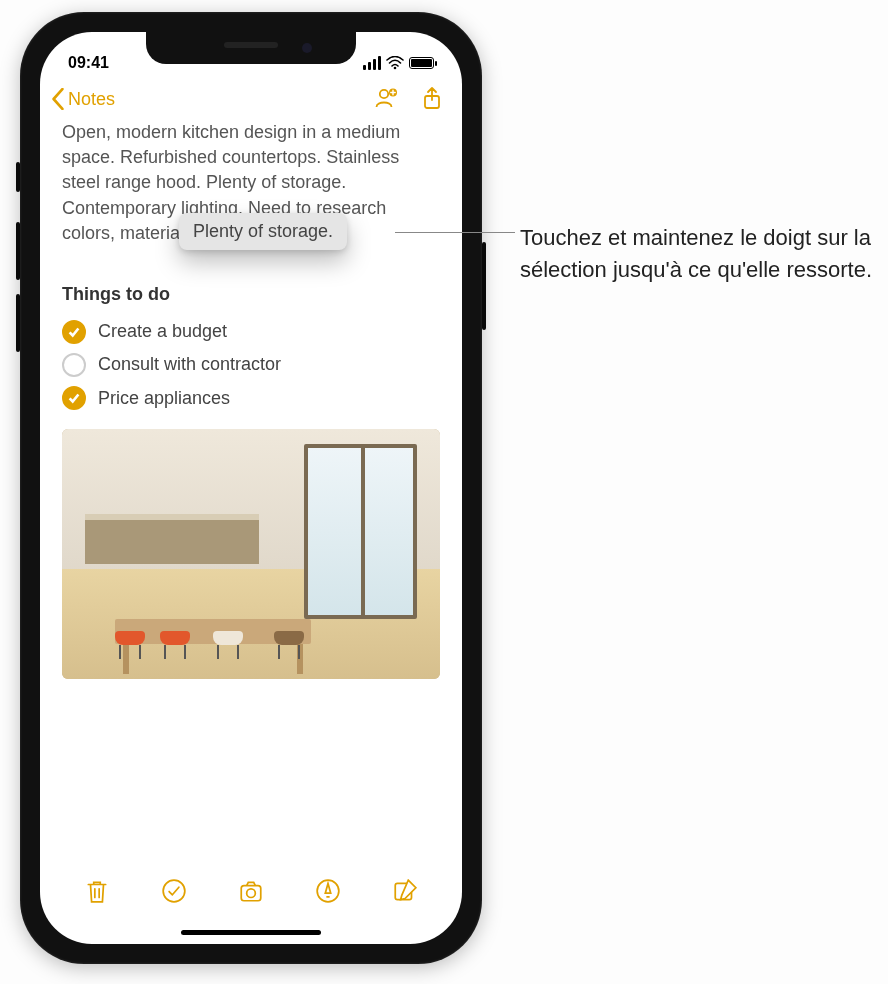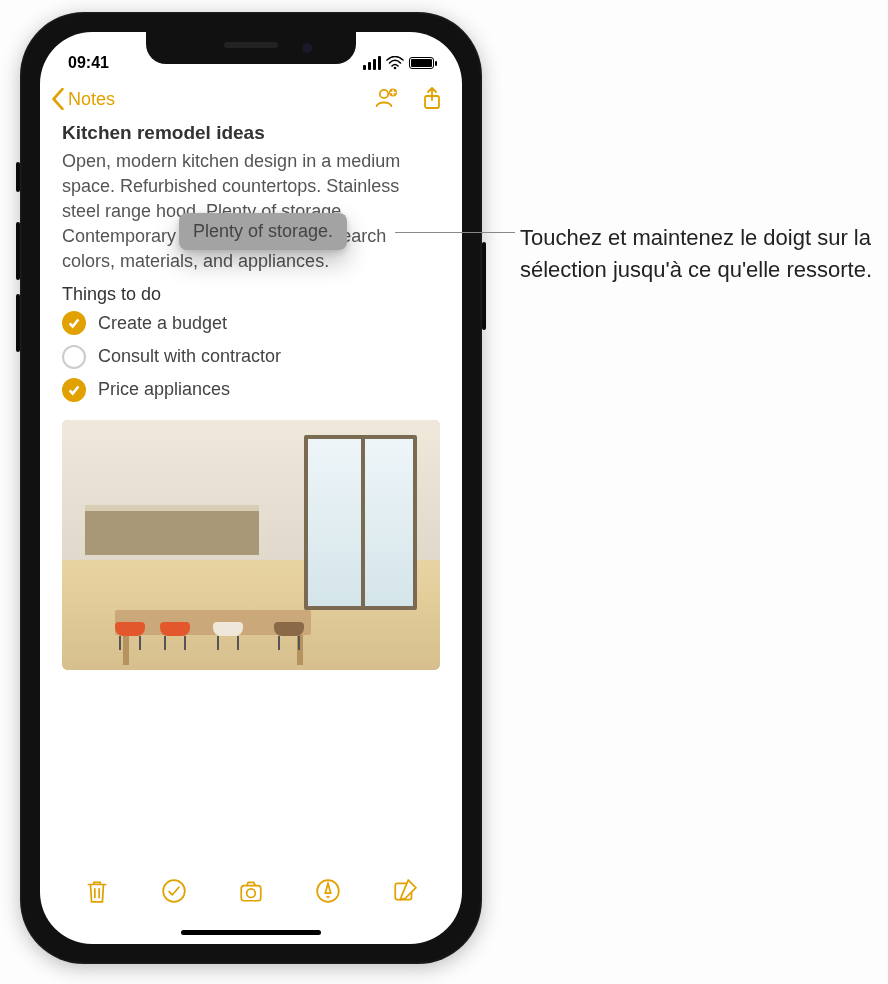--- a/index.html
+++ b/index.html
@@ -110,24 +110,24 @@
     color:#444;
     font-size:18px;
     line-height:1.4;
   }
   .note-title {
     font-weight:600; color:#333; font-size:19px;
     margin-bottom:2px;
   }
   .body-text { color:#555; }
   .section-title {
-    margin-top:7px;
-    font-weight:400; color:#333;
-  }
-  .todo-list { }
+    margin-top:36px;
+    font-weight:700; color:#333;
+  }
+  .todo-list { margin-top:8px; }
   .todo {
     display:flex; align-items:center; gap:12px;
     padding:4px 0;
     font-size:18px; color:#444;
   }
   .check {
     width:24px;height:24px;border-radius:50%;
     border:2px solid #ccc;
     display:flex;align-items:center;justify-content:center;
     flex-shrink:0;
@@ -171,21 +171,21 @@
   .toolbar svg { width:26px;height:26px; stroke:#e1a100; fill:none; stroke-width:1.6; }
   .home-indicator{
     position:absolute;bottom:9px;left:50%;transform:translateX(-50%);
     width:140px;height:5px;background:#000;border-radius:3px;
   }
 
   
   .lifted {
     position:absolute;
     left:179px; top:213px;
-    background:#a3a3a3;
+    background:#e5e5e5;
     border-radius:8px;
     padding:8px 14px;
     font-size:18px;
     color:#444;
     box-shadow:0 12px 24px rgba(0,0,0,0.25), 0 2px 6px rgba(0,0,0,0.15);
     text-align:center;
   }
 
   
   .callout {
@@ -253,21 +253,20 @@
           <path d="M19 4.3 L19 8.7 M16.8 6.5 L21.2 6.5" stroke="#fff" stroke-width="1.4" stroke-linecap="round"></path>
         </svg>
         <svg viewBox="0 0 24 24">
           <path d="M12 2 L12 14 M12 2 L8 6 M12 2 L16 6" fill="none" stroke="#e1a100" stroke-width="1.8" stroke-linecap="round" stroke-linejoin="round"></path>
           <rect x="5" y="10" width="14" height="12" rx="2" fill="none" stroke="#e1a100" stroke-width="1.8"></rect>
         </svg>
       </div>
     </div>
 
     <div class="content">
-      <div class="note-title">Kitchen remodel ideas</div>
       <div class="body-text">Open, modern kitchen design in a medium space. Refurbished countertops. Stainless steel range hood. Plenty of storage. Contemporary lighting. Need to research colors, materials, and appliances.</div>
       <div class="section-title">Things to do</div>
 
       <div class="todo-list">
         <div class="todo">
           <div class="check done">
               <svg viewBox="0 0 16 16">
                 <path d="M3 8.5 L6.5 12 L13 4"></path>
               </svg>
             </div>

